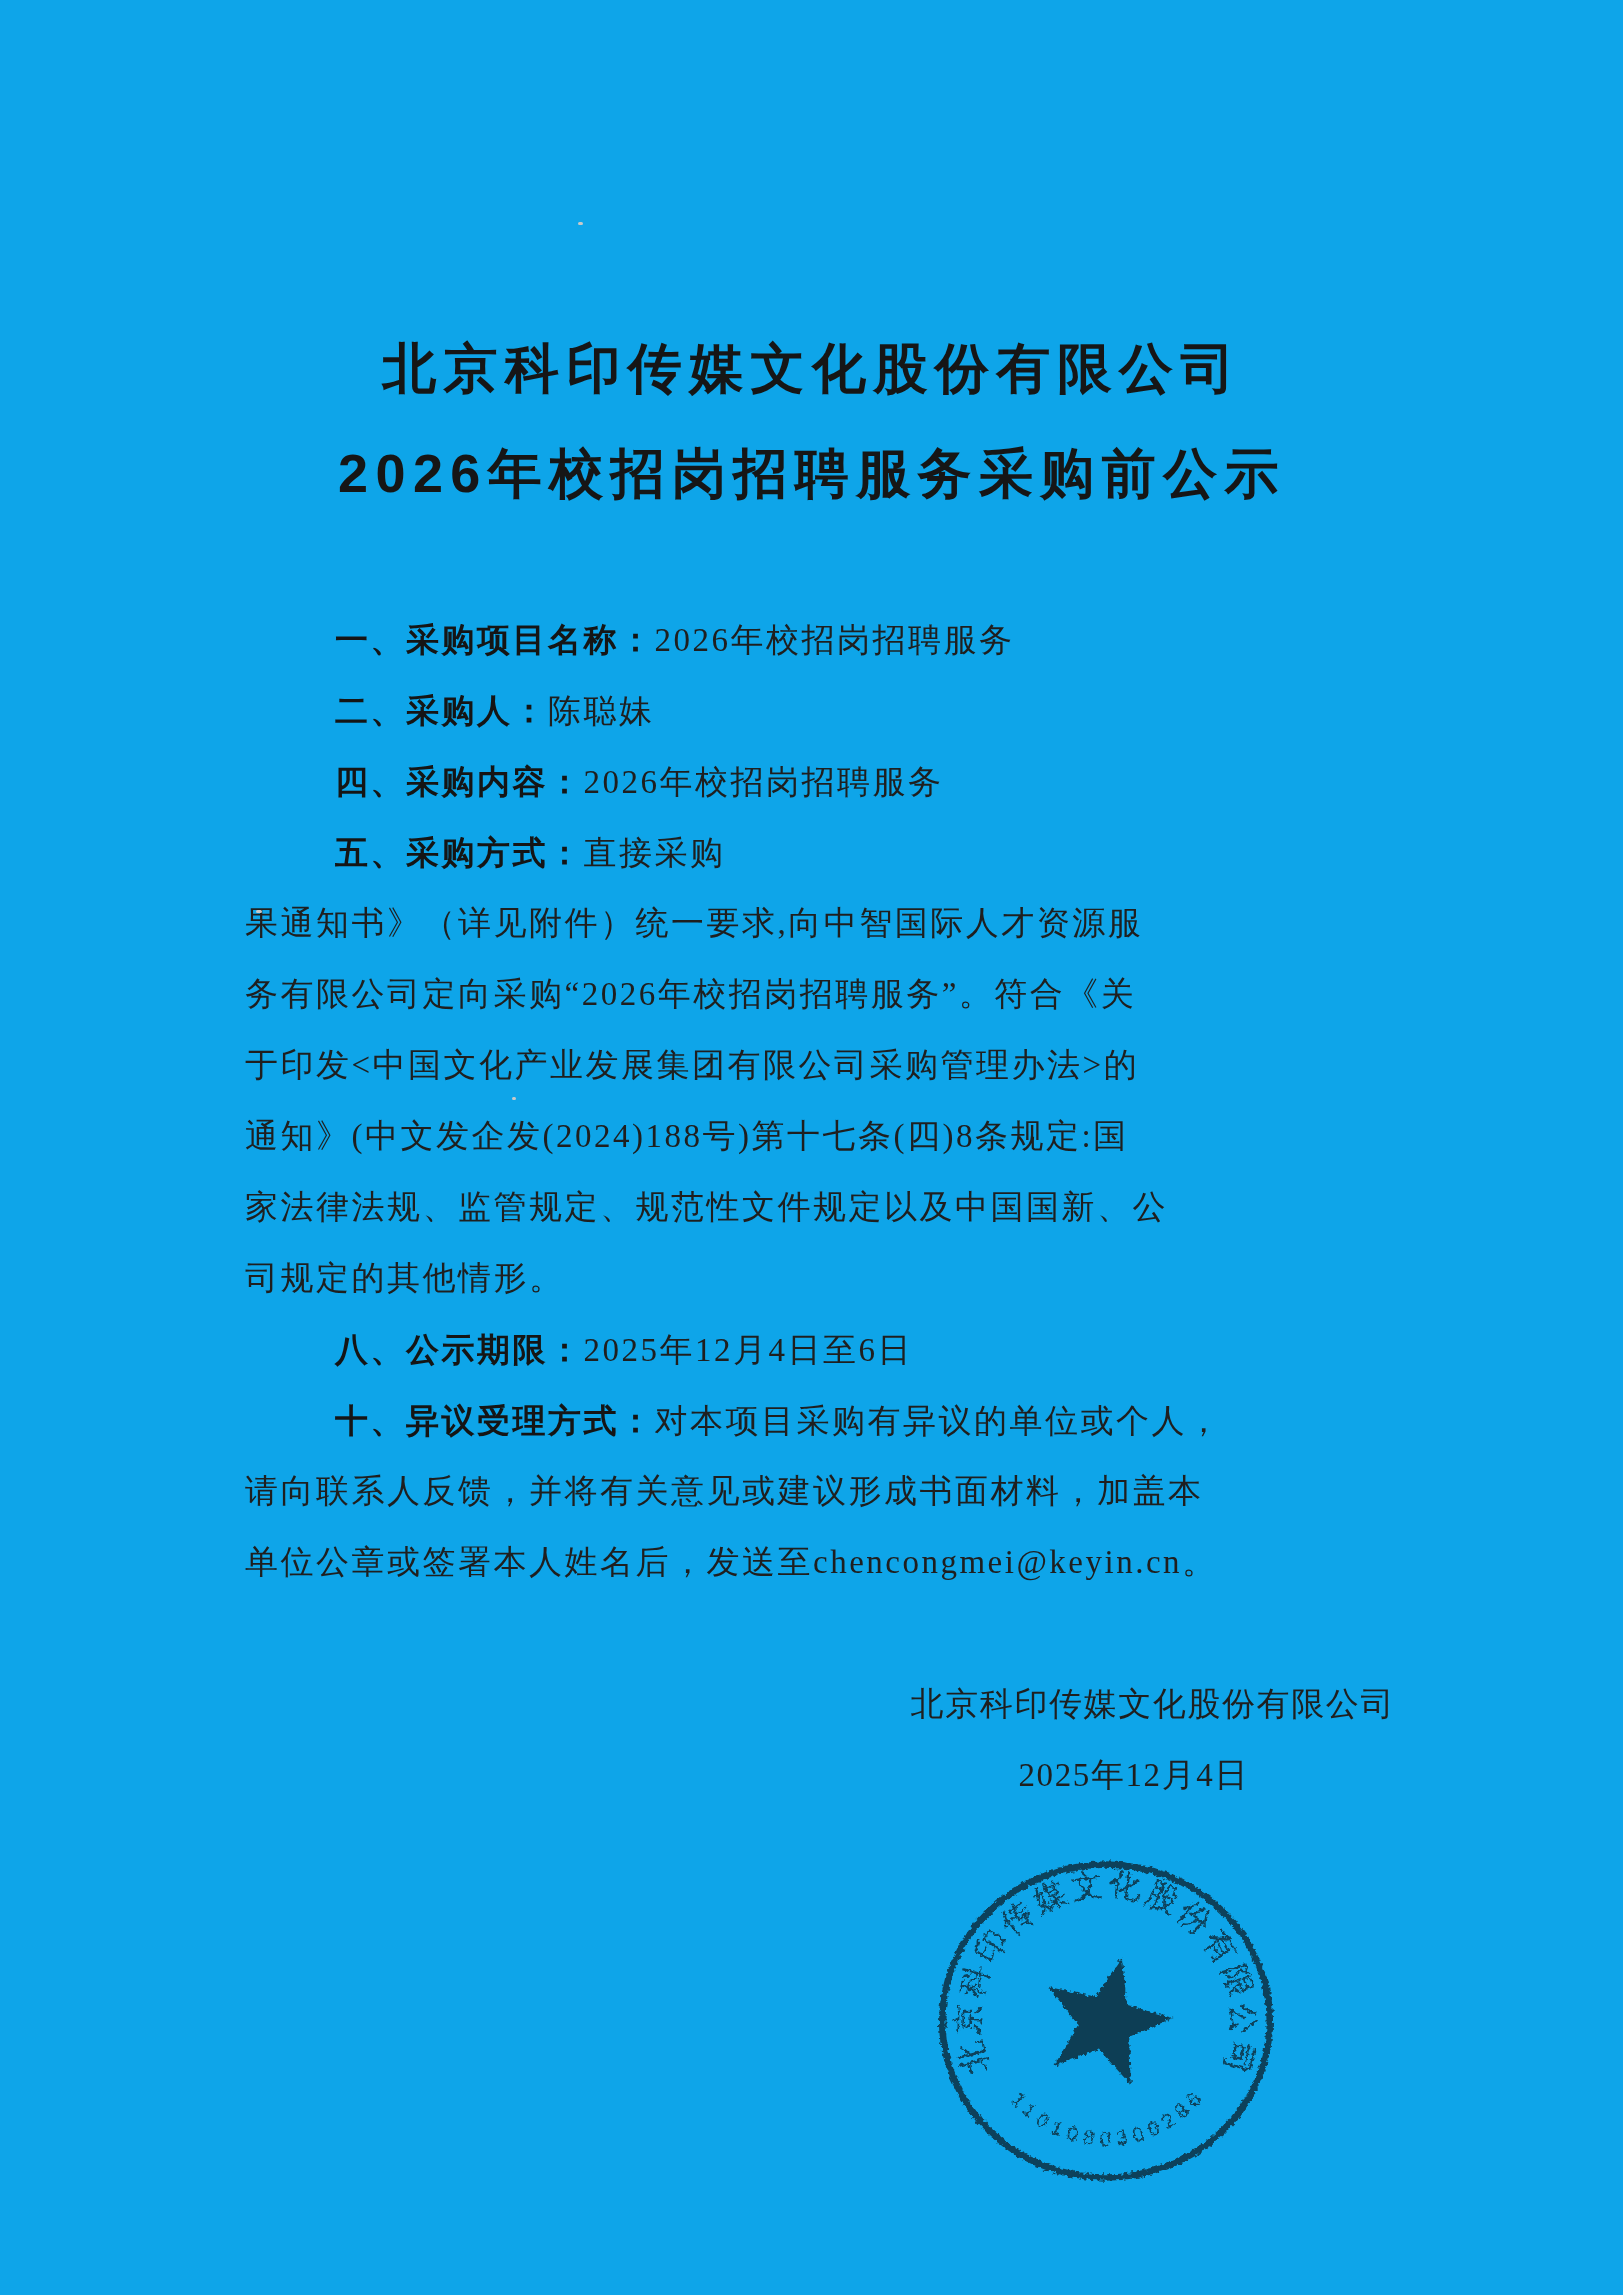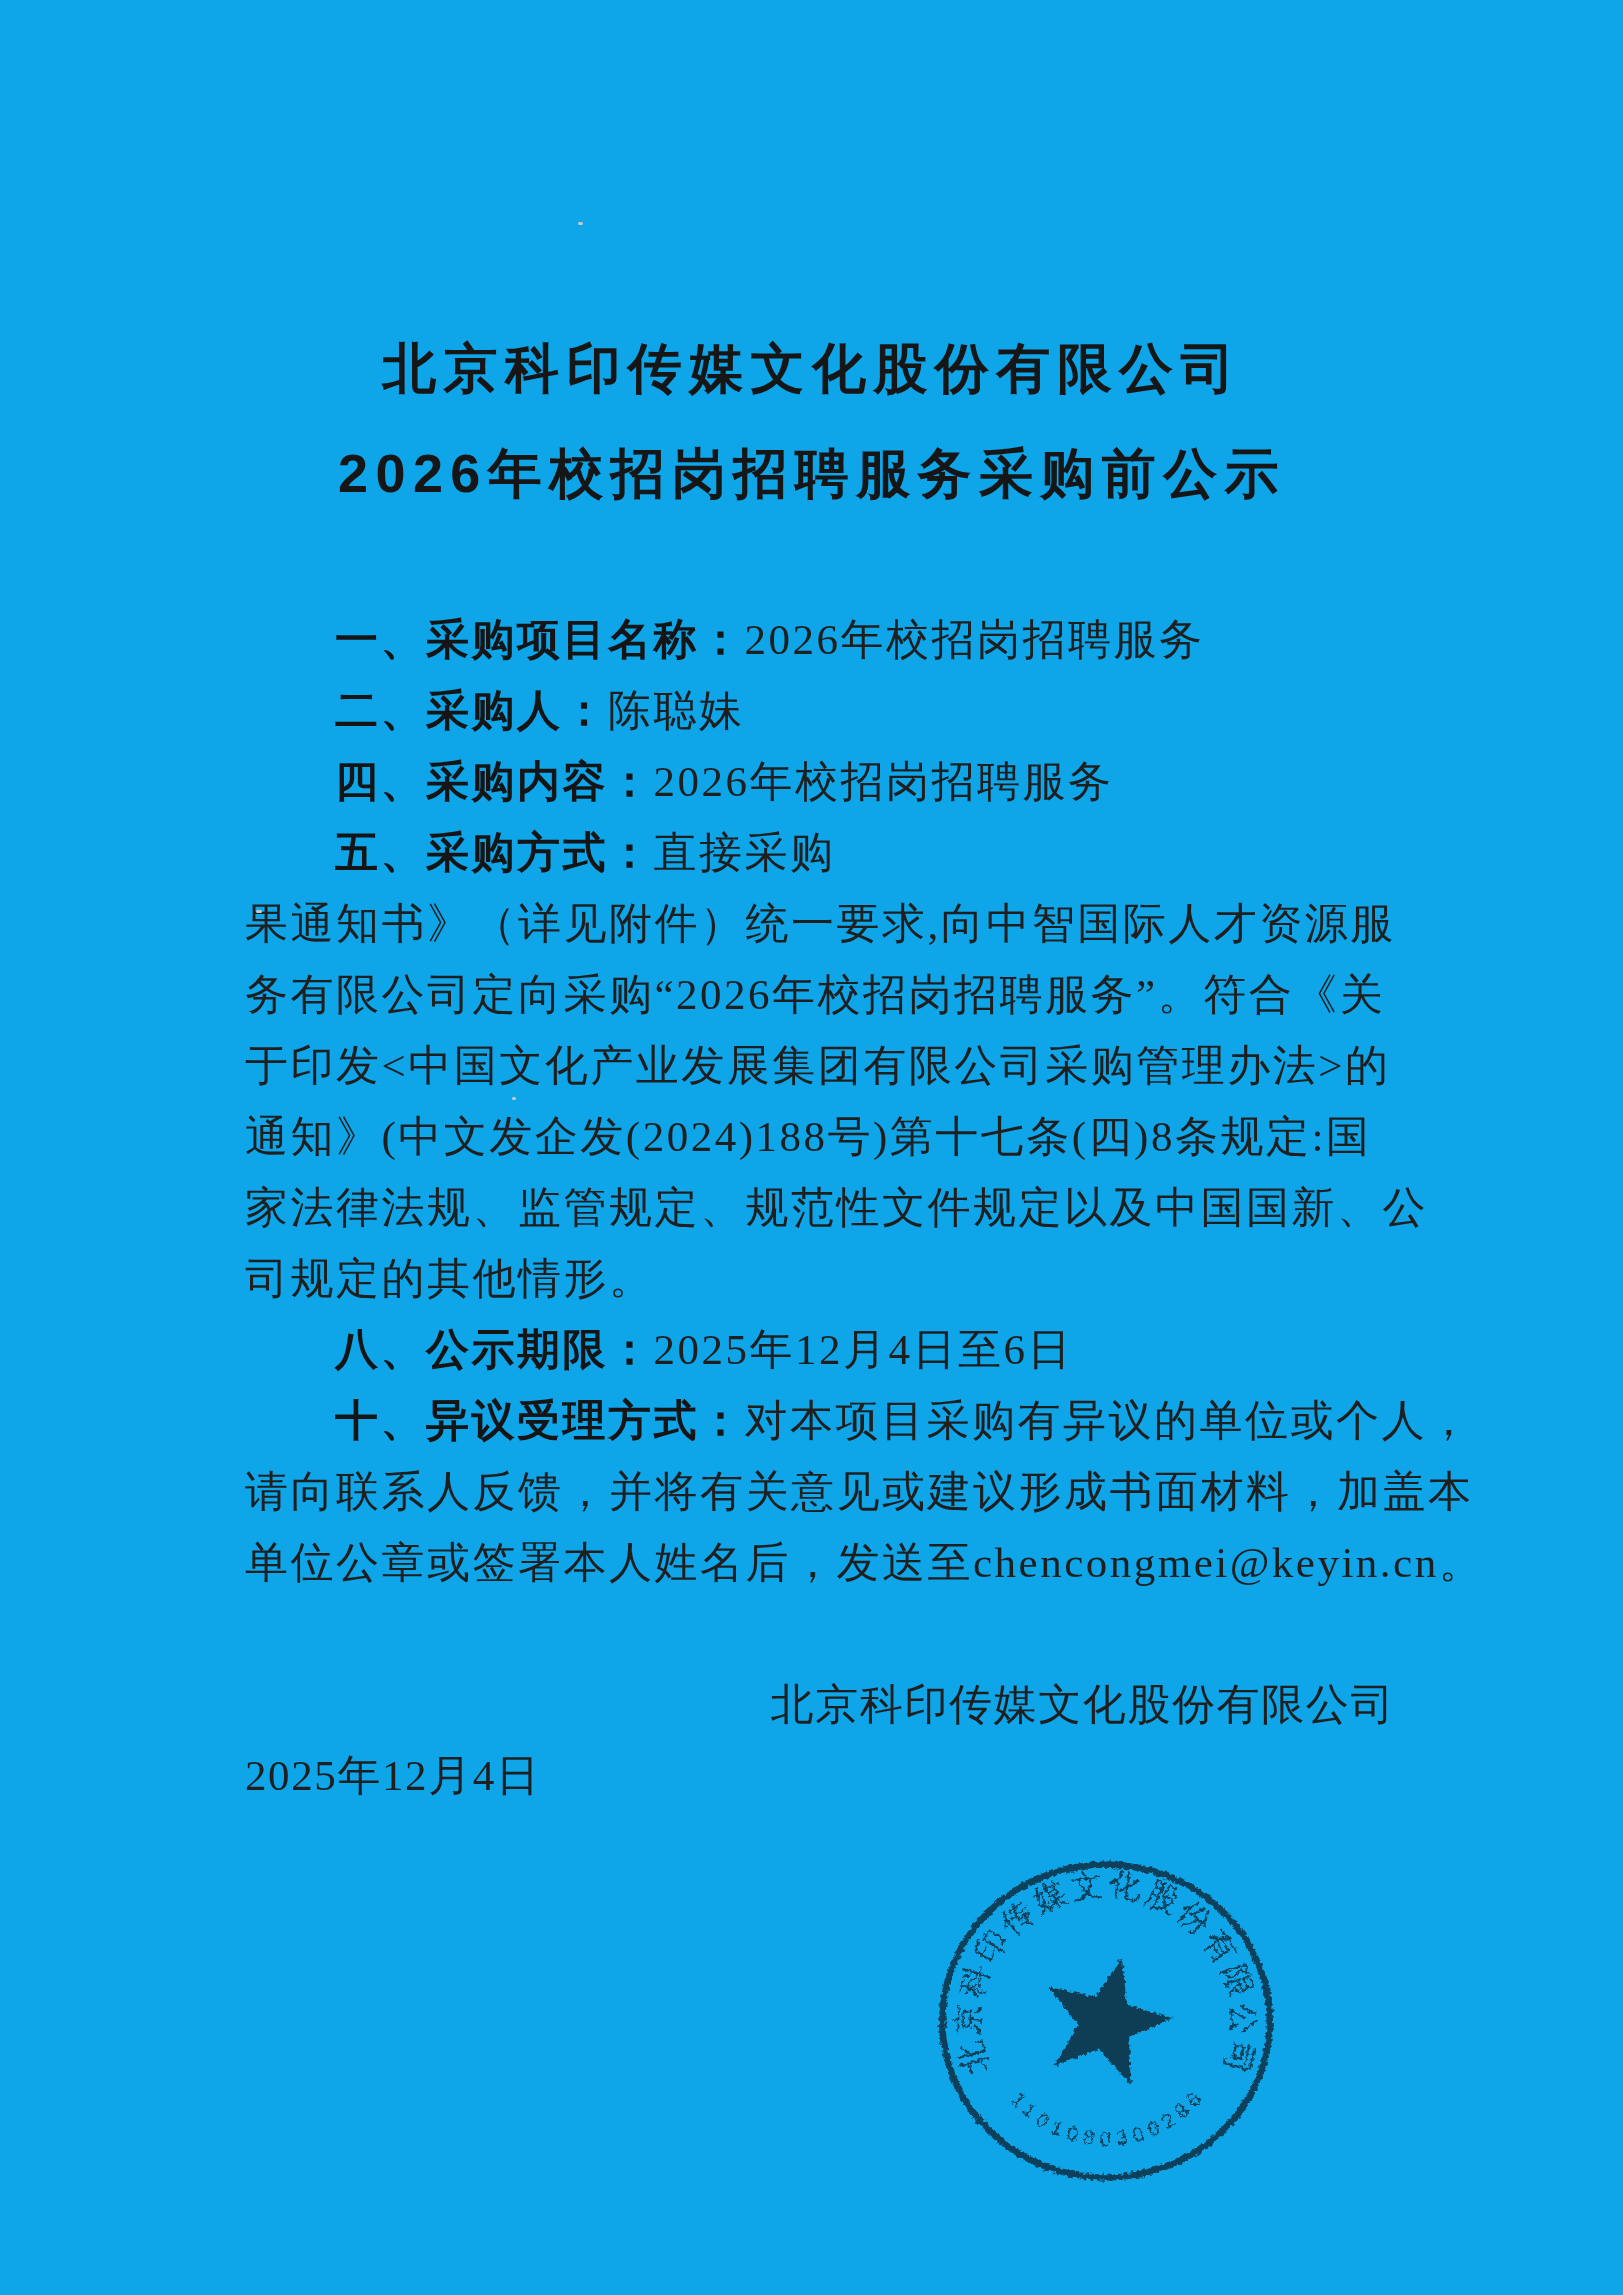--- a/index.html
+++ b/index.html
@@ -26,37 +26,37 @@
     color: #161616;
     white-space: nowrap;
   }
   .body-block {
     margin: 78px auto 0 245px;
     width: 1150px;
   }
   .line {
     height: 71px;
     line-height: 71px;
-    font-size: 43px;
+    font-size: 33px;
     letter-spacing: 2.5px;
     white-space: nowrap;
   }
   .line .lbl {
     font-family: "Liberation Sans", sans-serif;
     font-weight: 700;
     color: #151515;
   }
   .indent { padding-left: 90px; }
   .closing-company {
     margin-top: 71px;
     text-align: right;
     letter-spacing: 1.6px;
   }
   .closing-date {
-    text-align: left;
+    text-align: right;
     padding-right: 146px;
     letter-spacing: 1.6px;
   }
   .stamp {
     position: absolute;
     left: 934px;
     top: 1853px;
     width: 344px;
     height: 336px;
     mix-blend-mode: multiply;

